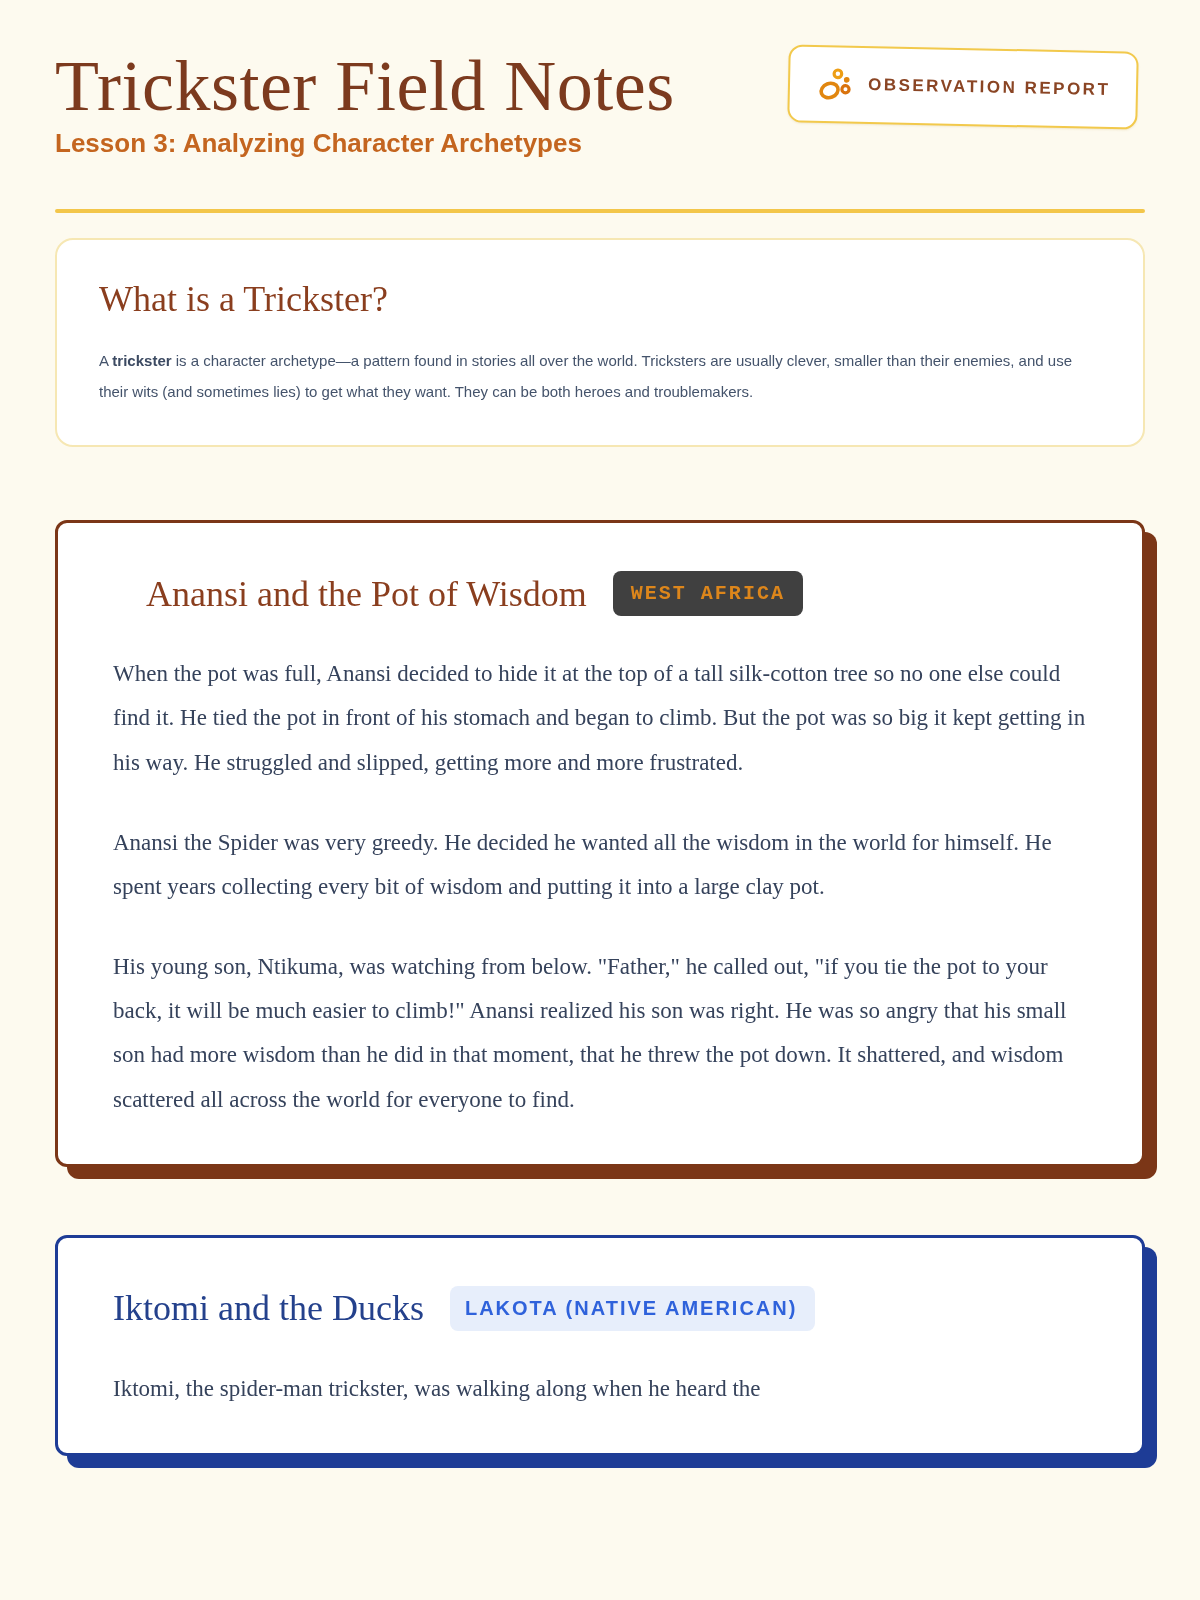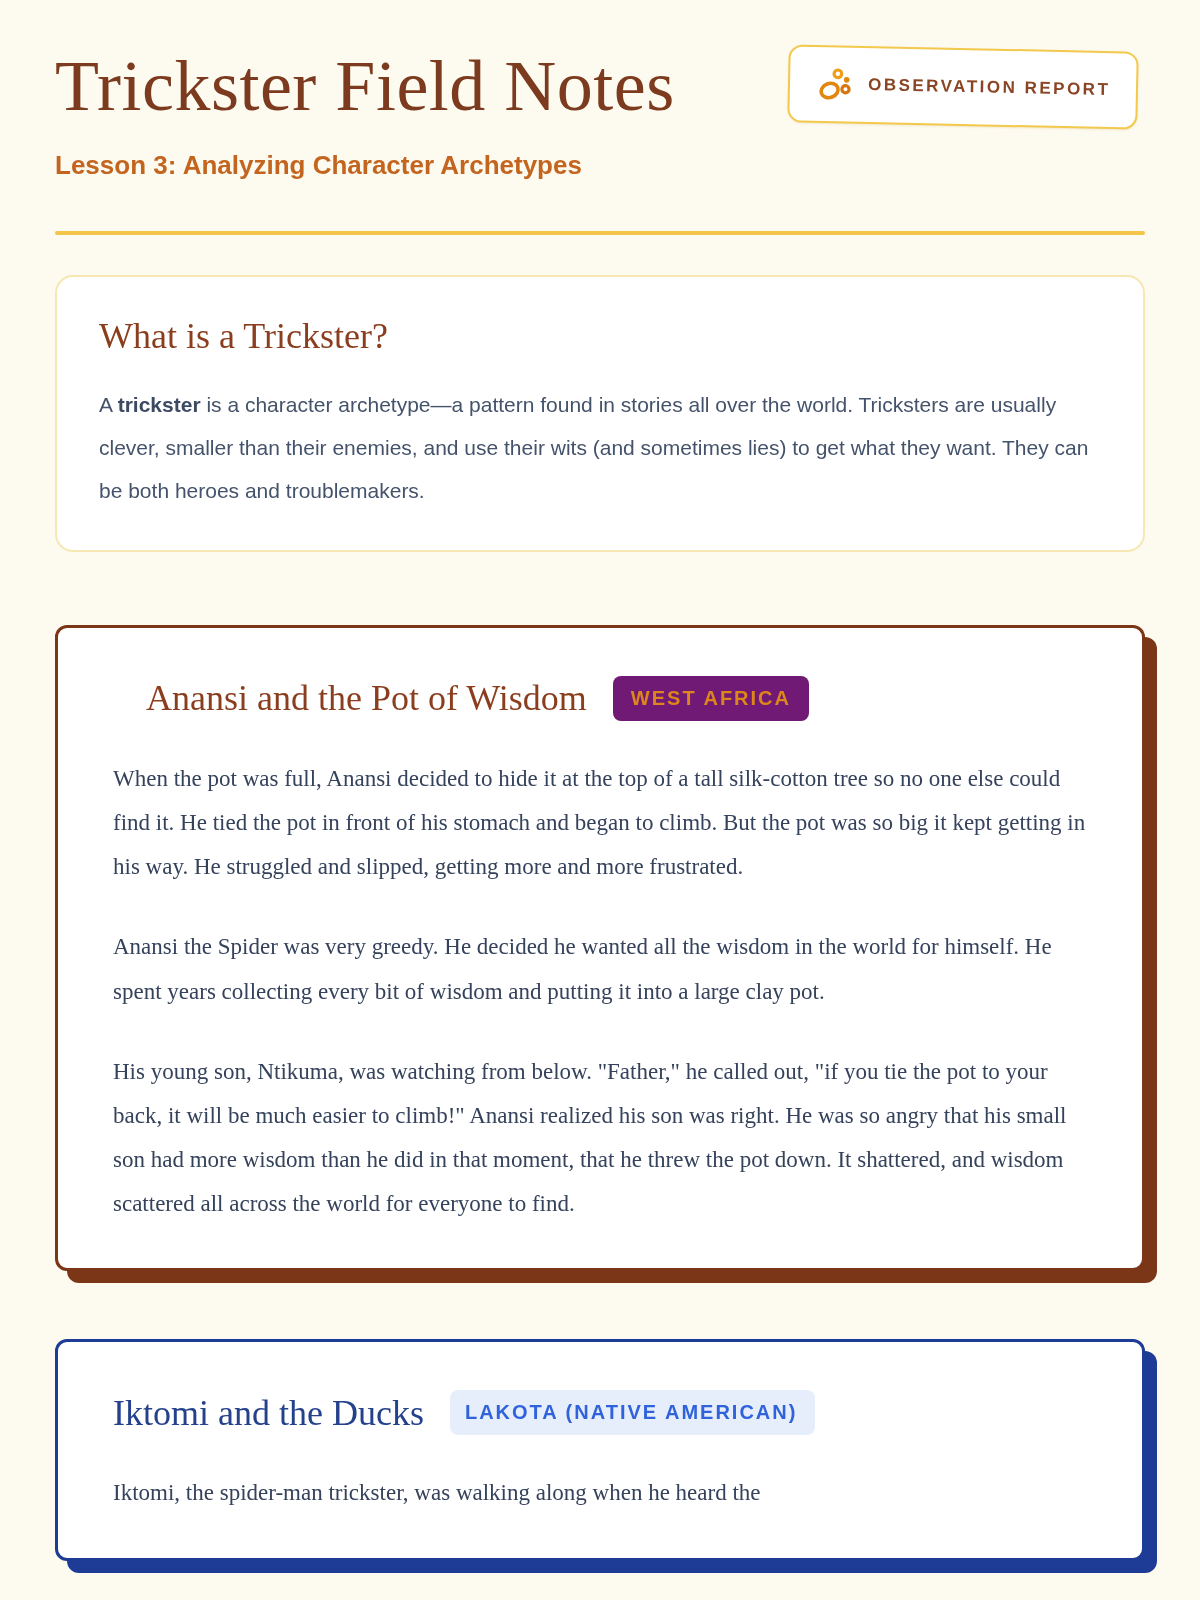--- a/index.html
+++ b/index.html
@@ -14,21 +14,21 @@
   
   .page-title {
     font-family: "Liberation Serif", serif;
     font-weight: normal;
     font-size: 72px;
     line-height: 1.15;
     color: #7C3A1E;
     letter-spacing: 0.5px;
   }
   .page-subtitle {
-    margin-top: 22px;
+    margin-top: 0;
     font-size: 26px;
     font-weight: 600;
     color: #C4651F;
   }
   .report-badge {
     position: absolute;
     top: 48px;
     right: 62px;
     background: #FFFFFF;
     border: 2px solid #F2C94C;
@@ -49,35 +49,35 @@
   }
   .divider {
     margin-top: 50px;
     height: 4px;
     background: #F3C64A;
     border-radius: 2px;
   }
 
   
   .intro-card {
-    margin-top: 40px;
+    margin-top: 25px;
     background: #FFFFFF;
     border: 2px solid #F6E7B3;
     border-radius: 18px;
     padding: 38px 42px;
   }
   .intro-card h2 {
     font-family: "Liberation Serif", serif;
     font-weight: normal;
     font-size: 36px;
     color: #8A3E1E;
   }
   .intro-card p {
     margin-top: 26px;
-    font-size: 21px;
+    font-size: 15px;
     line-height: 2.05;
     color: #44536B;
   }
   .intro-card p b { font-weight: bold; color: #3C4A62; }
 
   
   .story-card {
     margin-top: 73px;
     background: #FFFFFF;
     border-radius: 12px;
@@ -105,21 +105,21 @@
   .brown .story-title { color: #8A3E1E; margin-left: 33px; }
   .blue  .story-title { color: #24418C; }
   .region-badge {
     font-size: 20px;
     font-weight: bold;
     letter-spacing: 2px;
     padding: 11px 18px;
     border-radius: 8px;
     white-space: nowrap;
   }
-  .brown .region-badge { background: #701a75; color: #DD861B; }
+  .brown .region-badge { background: #404040; color: #DD861B; font-family: Liberation Mono, monospace; }
   .blue  .region-badge { background: #E7EEFB; color: #2F62DB; padding-left: 15px; }
   .story-card p {
     margin-top: 36px;
     font-family: "Liberation Serif", serif;
     font-size: 23px;
     line-height: 1.92;
     color: #35425B;
   }
 </style>
 </head>

